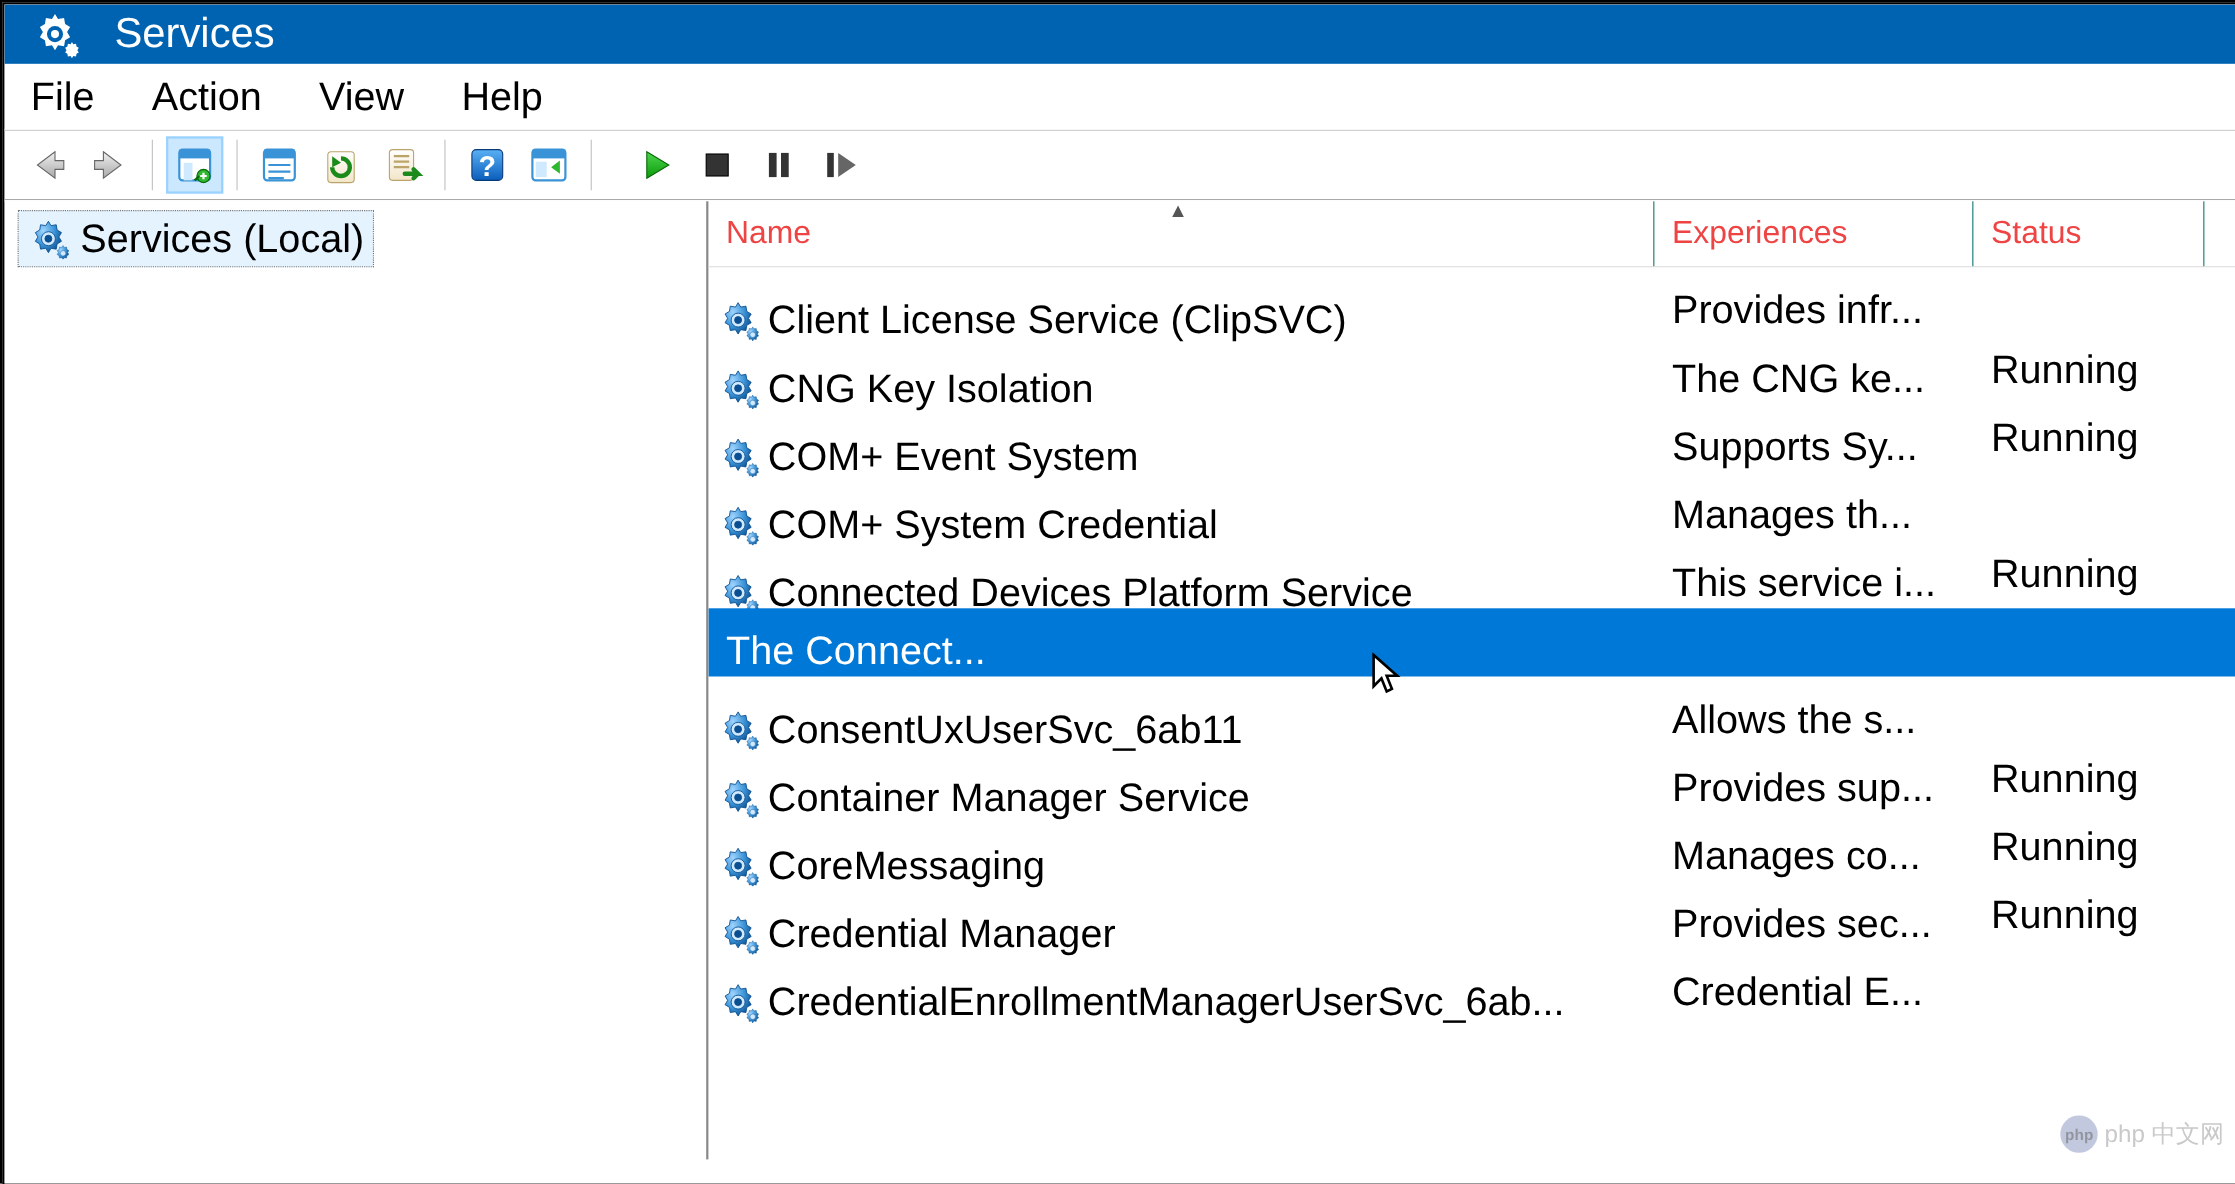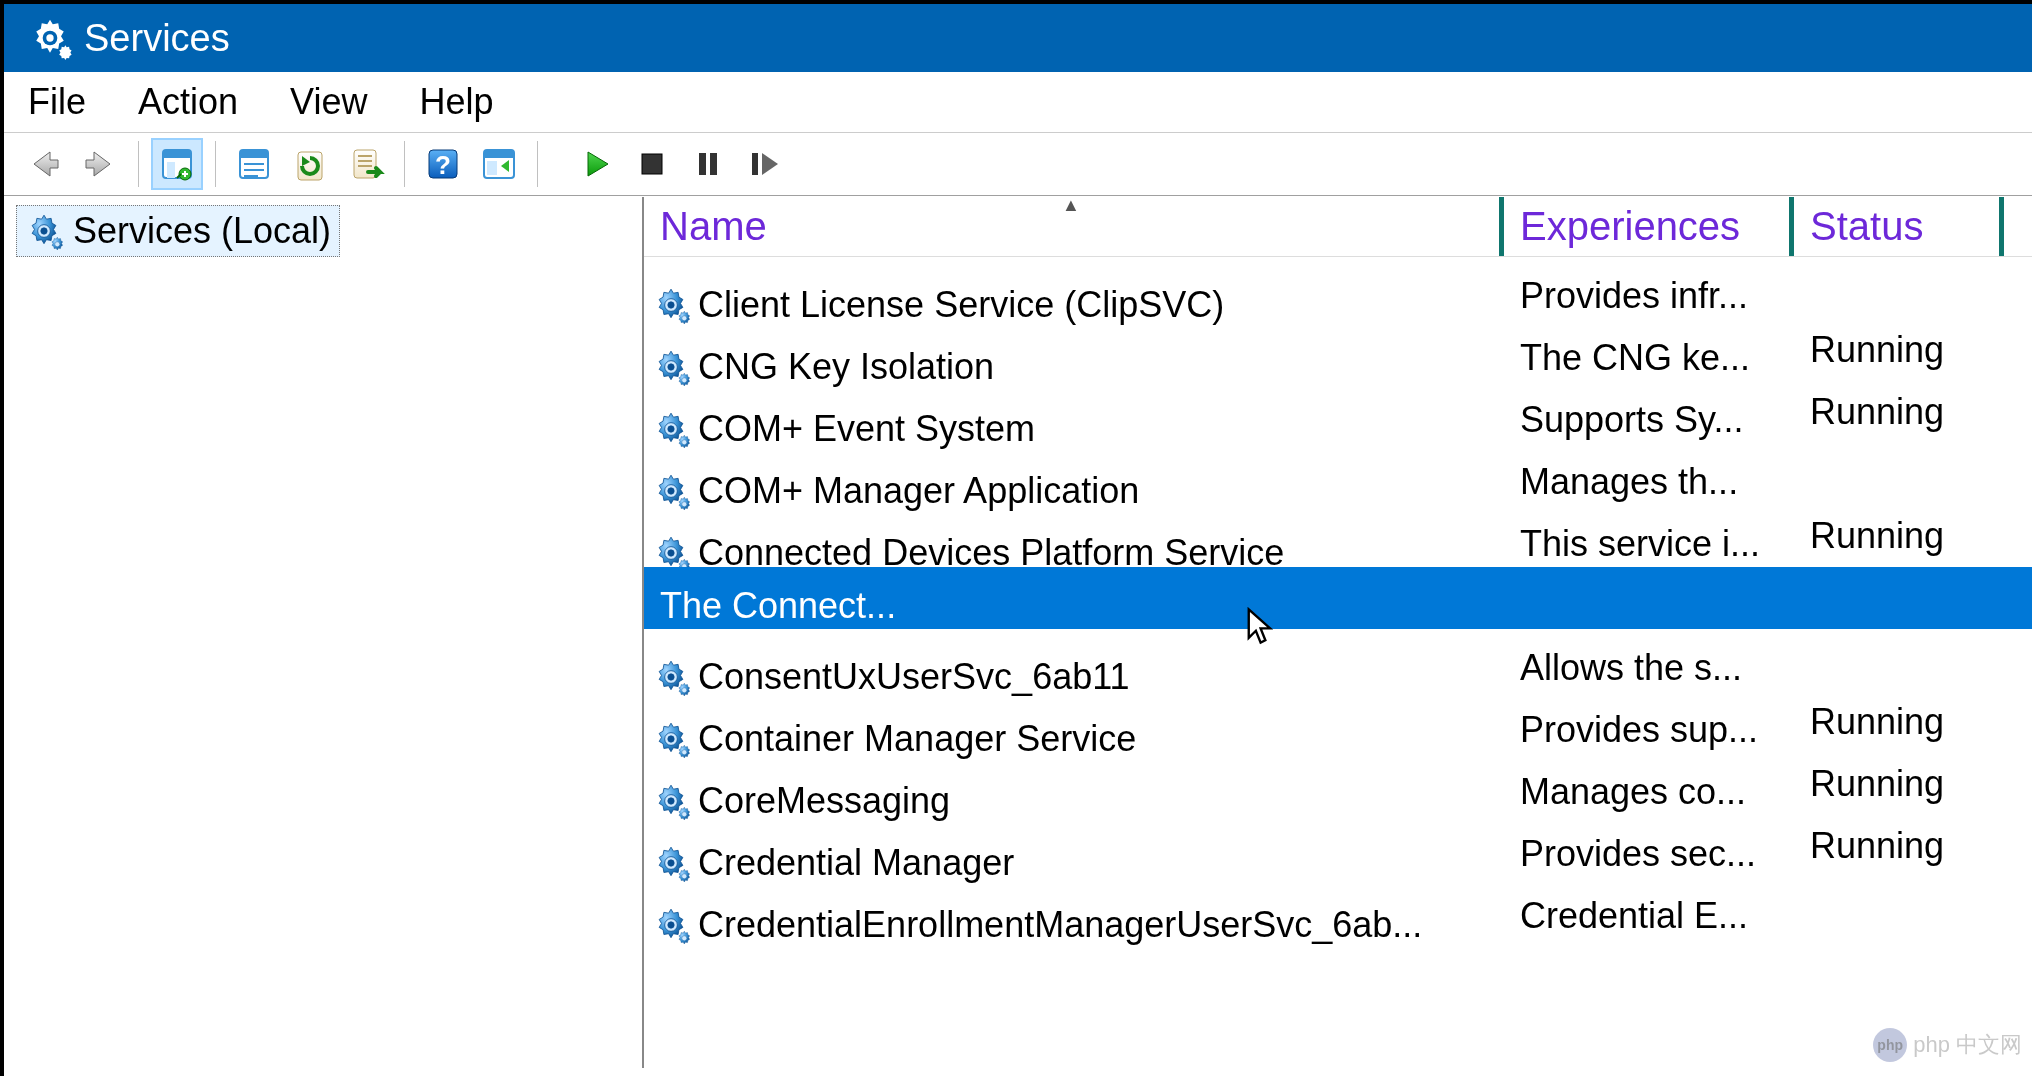--- a/index.html
+++ b/index.html
@@ -1,40 +1,40 @@
 <!DOCTYPE html>
 <html><head>
 <meta charset="utf-8">
 <style>
   * { margin:0; padding:0; box-sizing:border-box; }
   html,body { width:2032px; height:1076px; font-family:"Segoe UI",Tahoma,sans-serif; background:#fff; border:2px solid #000; overflow:hidden; }
   body { transform-origin:top left; }
 
   
-  .titlebar { height:68px; background:#0063b1; display:flex; align-items:center; padding:0 24px; gap:12px; }
+  .titlebar { height:54px; background:#0063b1; display:flex; align-items:center; padding:0 24px; gap:32px; }
   .title-text { color:#fff; font-size:38px; font-weight:400; }
 
   
   .menubar { height:60px; display:flex; align-items:center; padding:0 24px; gap:52px; border-bottom:1px solid #fff; }
   .menubar .menu-item { font-size:36px; color:#000; cursor:default; }
 
   
   .toolbar { height:64px; display:flex; align-items:center; padding:0 14px; border-top:1px solid #ccc; border-bottom:1px solid #a0a0a0; gap:4px; }
   .tool-btn { width:52px; height:52px; display:flex; align-items:center; justify-content:center; cursor:default; border:2px solid transparent; }
   .tool-btn.active { background:#cce8ff; border:2px solid #99d1ff; }
   .tool-sep { width:1px; height:46px; background:#c0c0c0; margin:0 8px; }
 
   
   .body-panes { display:flex; height:calc(100% - 76px - 60px - 64px); border-top:1px solid #fff; }
   .tree-pane { width:640px; border-right:2px solid #888; padding:8px 12px; }
   .tree-item { display:flex; align-items:center; gap:10px; font-size:36px; padding:4px 8px; background:#e5f3ff; border:1px dotted #777; width:fit-content; cursor:default; }
 
   .list-pane { flex:1; display:flex; flex-direction:column; position:relative; }
   .list-header { display:flex; border-bottom:1px solid #ddd; height:60px; align-items:center; position:relative; }
-  .col-head { font-size:40px; color:#6d28d9; padding-left:16px; height:100%; display:flex; align-items:center; border-right:5px solid #0f766e; cursor:default; }
+  .col-head { font-size:29px; color:#ef4444; padding-left:16px; height:100%; display:flex; align-items:center; border-right:1px solid #0f766e; cursor:default; }
   .sort-caret { position:absolute; top:-2px; left:418px; font-size:18px; color:#555; }
   .col-name { width:860px; }
   .col-desc { width:290px; }
   .col-stat { width:210px; }
 
   .list-body { flex:1; overflow:hidden; }
   .list-row { display:flex; align-items:center; height:62px; font-size:36px; cursor:default; position:relative; }
   .list-row.selected { background:#0078d7; color:#fff; }
   .cell { white-space:nowrap; overflow:hidden; text-overflow:ellipsis; }
   .cell-name { width:860px; display:flex; align-items:center; gap:8px; padding-left:8px;margin-top:33px; }
@@ -307,21 +307,21 @@
           <div class="cell cell-desc">Supports Sy...</div>
           <div class="cell cell-stat">Running</div>
         </div>
         <div class="list-row">
           <div class="cell cell-name">
             <span>
               <svg width="38" height="38">
                 <use href="#ic-gear"></use>
               </svg>
             </span>
-            <span>COM+ Manager Application</span>
+            <span>COM+ System Credential</span>
           </div>
           <div class="cell cell-desc">Manages th...</div>
           <div class="cell cell-stat"></div>
         </div>
         <div class="list-row">
           <div class="cell cell-name">
             <span>
               <svg width="38" height="38">
                 <use href="#ic-gear"></use>
               </svg>

